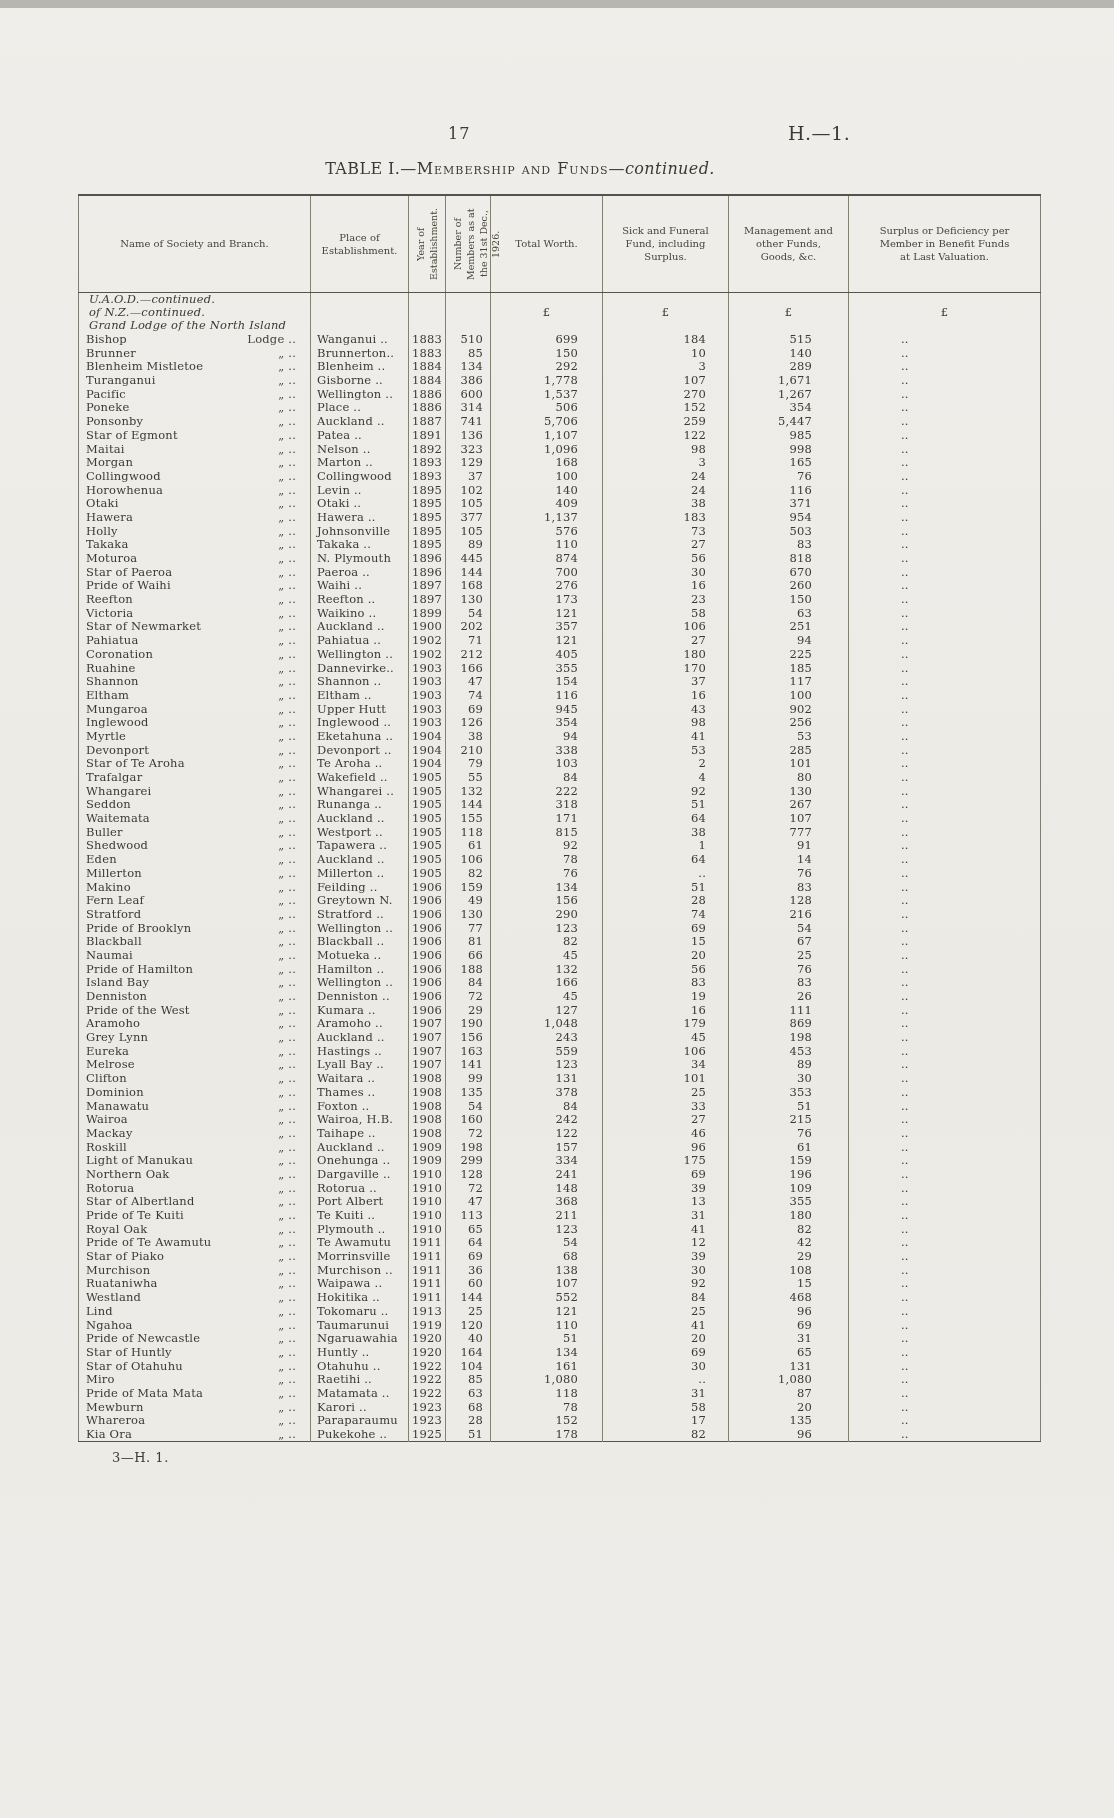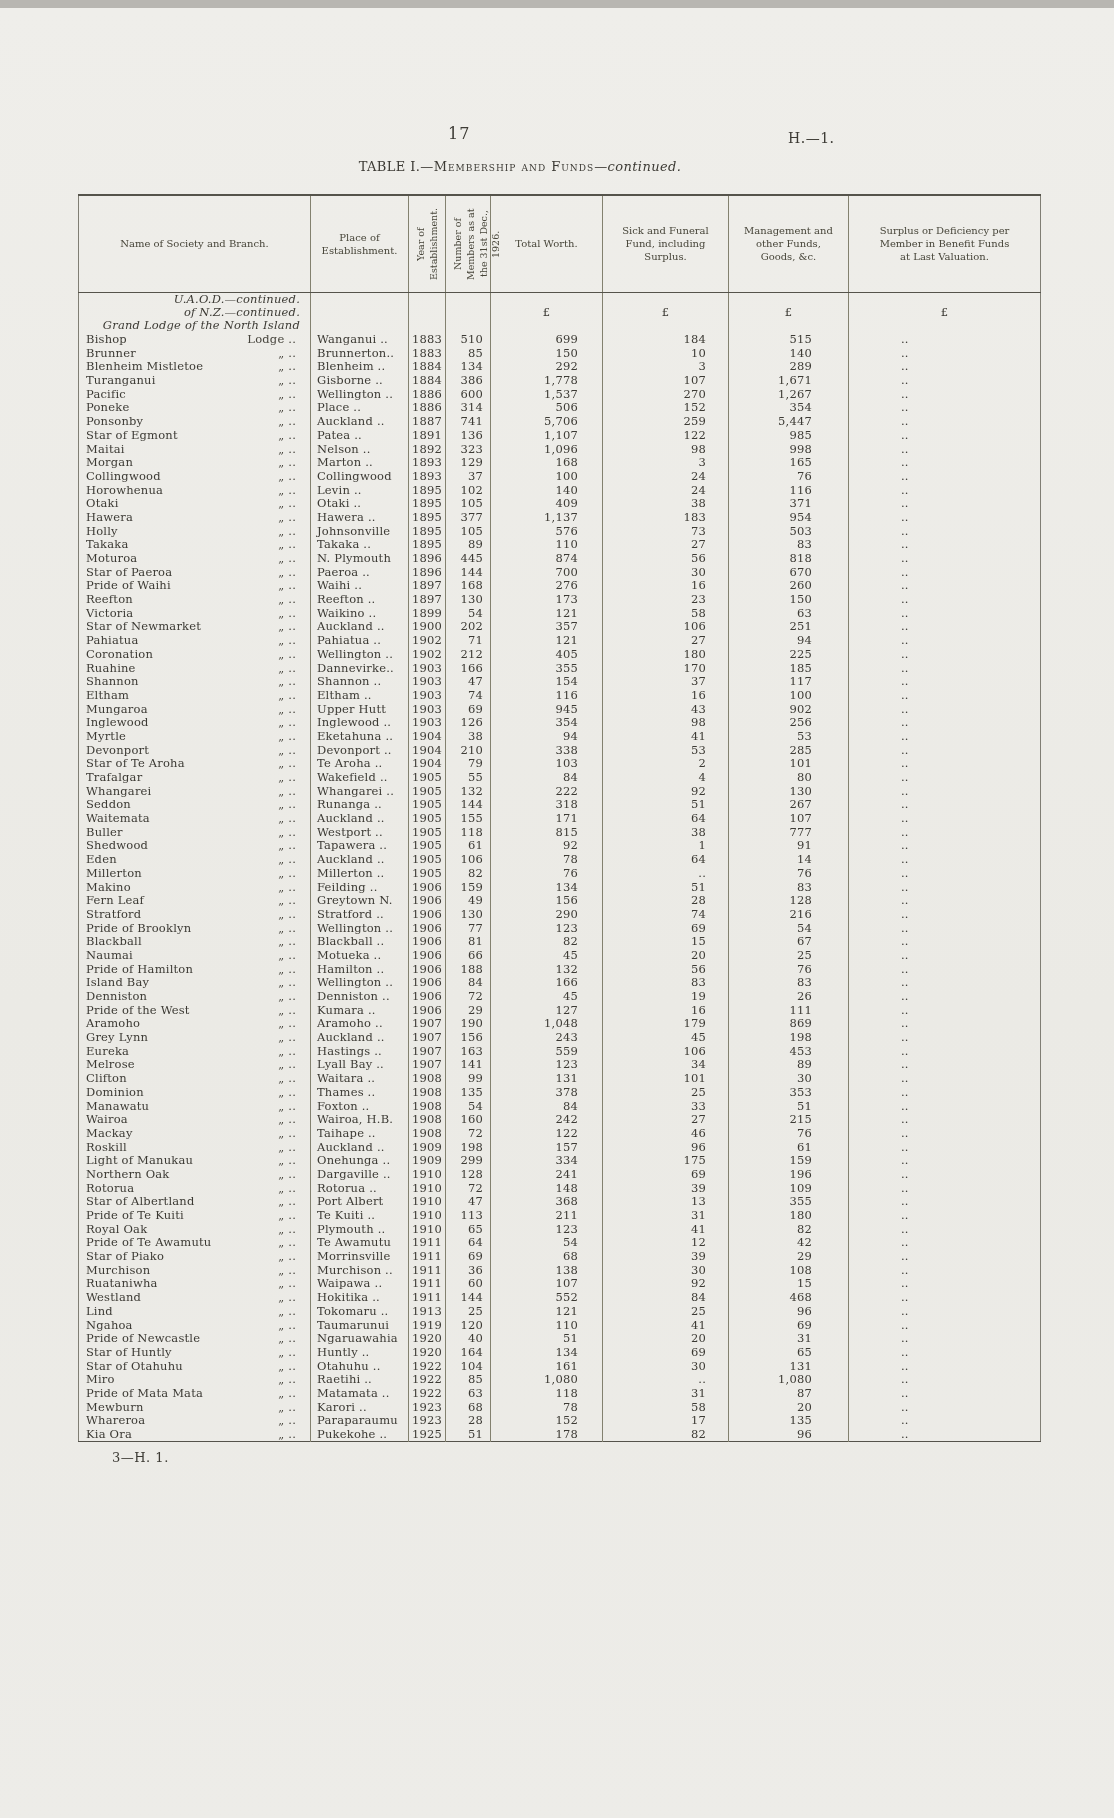--- a/index.html
+++ b/index.html
@@ -7,22 +7,22 @@
   .page{
     position:relative;
     width:1114px;height:1818px;
     margin:8px auto;
     background:linear-gradient(180deg,#efeeea 0%,#ebeae5 55%,#edece8 100%);
     font-family:"DejaVu Serif","Liberation Serif",serif;
     color:#3c3a34;
     overflow:hidden;
   }
   .pageno{position:absolute;top:116px;left:448px;font-size:16px;letter-spacing:1px;}
-  .docref{position:absolute;top:122px;left:788px;font-size:14px;letter-spacing:.5px;}
-  .title{position:absolute;top:151px;left:40px;width:960px;text-align:center;font-size:13px;letter-spacing:.4px;}
+  .docref{position:absolute;top:114px;left:788px;font-size:19px;letter-spacing:.5px;}
+  .title{position:absolute;top:151px;left:40px;width:960px;text-align:center;font-size:16px;letter-spacing:.4px;}
   .title .sc{font-variant:small-caps;letter-spacing:1px;}
   .title .it{font-style:italic;}
   .tablewrap{position:absolute;top:186px;left:78px;width:962px;}
   table{
     border-collapse:collapse;table-layout:fixed;width:962px;
     border-top:2px solid #55534b;
     border-bottom:1.5px solid #55534b;
     border-left:1px solid #807e74;
     border-right:1px solid #807e74;
   }
@@ -51,21 +51,21 @@
   td.c-name .nm{float:left;}
   td.c-name .lg{float:right;padding-right:10px;color:#46443c;}
   td.c-place{padding-left:6px;}
   td.c-year{text-align:center;padding:0 2px;}
   td.c-mem{text-align:right;padding-right:7px;}
   td.c-worth{text-align:right;padding-right:24px;}
   td.c-sick{text-align:right;padding-right:22px;}
   td.c-mgmt{text-align:right;padding-right:36px;}
   td.c-surp{text-align:left;padding-left:52px;}
   tr.sec td{height:13.5px;}
-  td.sec-t{font-style:italic;text-align:right;padding:0 10px;}
+  td.sec-t{font-style:italic;text-align:left;padding:0 10px;}
   td.cur{text-align:center;}
   .footer{position:absolute;top:1442px;left:112px;font-size:13px;letter-spacing:.5px;}
 </style>
 </head>
 <body>
 
 <div class="page">
 
   <div class="pageno">17</div>
   <div class="docref">H.—1.</div>

